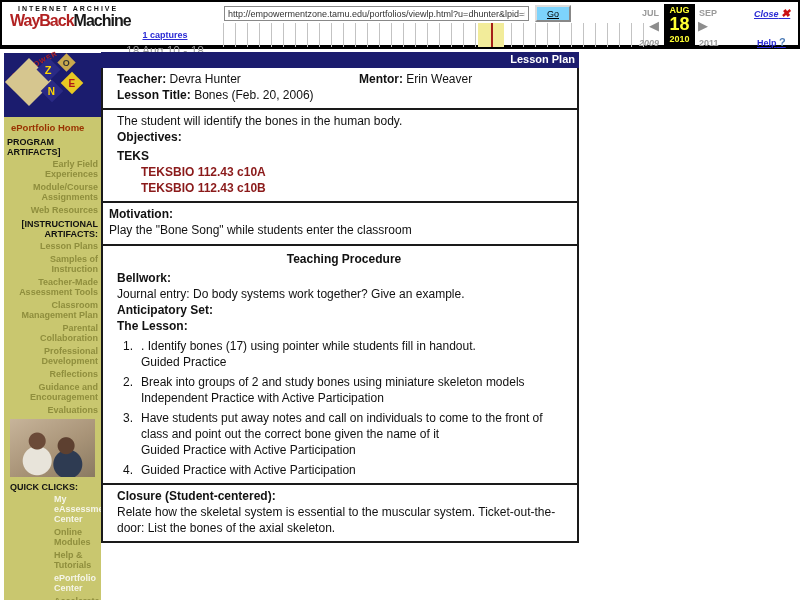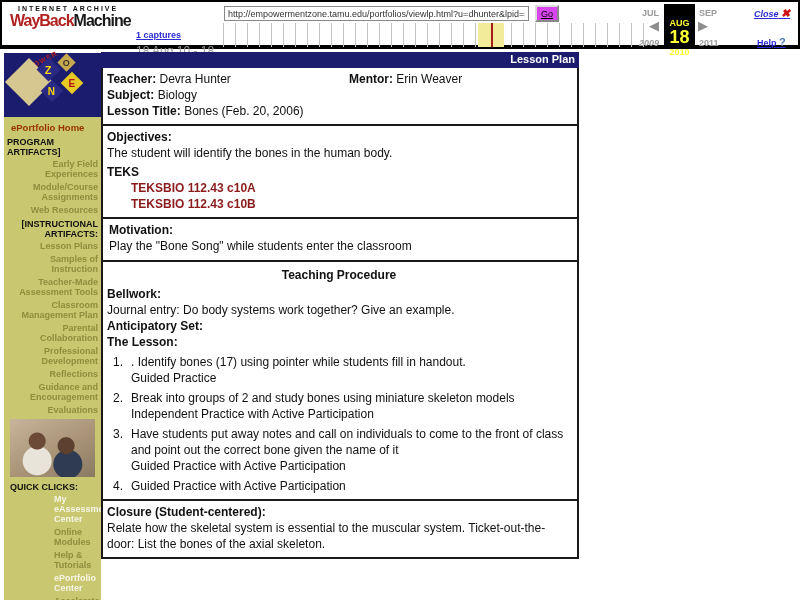--- a/index.html
+++ b/index.html
@@ -7,35 +7,35 @@
               font-family:"Liberation Sans", sans-serif; }
 
   
   .toolbar { position:absolute; left:0; top:0; width:800px; height:49px;
              background:#fff; border:2px solid #000; border-bottom-width:4px; }
   .wb-logo { position:absolute; left:8px; top:3px; width:115px; cursor:pointer; }
   .wb-arc { font-size:7px; font-weight:bold; letter-spacing:2px; color:#111; padding-left:8px; }
   .wb-wordmark { font-size:16px; font-weight:bold; letter-spacing:-1px; line-height:18px; }
   .wb-red { color:#b22222; }
   .wb-blk { color:#1a1a1a; }
-  .wb-captures { position:absolute; left:134px; top:22px; width:90px; }
+  .wb-captures { position:absolute; left:118px; top:22px; width:90px; text-align:center; }
   .wb-captures a { color:#2b2bd4; font-size:9px; font-weight:bold; text-decoration:underline; cursor:pointer; }
   .wb-range { color:#999; font-size:12px; margin-top:2px; }
   .wb-url { position:absolute; left:222px; top:4px; width:305px; height:15px;
             font-size:9px; color:#333; border:1px solid #888; padding:1px 3px; }
-  .wb-go { position:absolute; left:533px; top:3px; width:24px; height:17px;
-           font-size:9px; background:#d946ef; border:2px outset #dcdcdc; cursor:pointer;text-decoration:underline; }
+  .wb-go { position:absolute; left:533px; top:3px; width:36px; height:17px;
+           font-size:9px; background:#7dd3fc; border:2px outset #dcdcdc; cursor:pointer;text-decoration:underline; }
   .wb-timeline { position:absolute; left:210px; top:21px; width:438px; height:24px;
       background:repeating-linear-gradient(to right, transparent 0 11px, #c3c3c3 11px 12px); cursor:pointer; }
   .wb-band { position:absolute; left:266px; top:0; width:26px; height:24px; background:#f2ec9a; }
   .wb-mark { position:absolute; left:279px; top:0; width:2px; height:24px; background:#a52019; }
   .wb-nav { position:absolute; font-size:9px; font-weight:bold; color:#9a9a9a; }
   .wb-box { position:absolute; left:662px; top:2px; width:31px; height:44px; background:#000;
             color:#ffff33; text-align:center; font-weight:bold; cursor:pointer; }
-  .wb-box .m { font-size:9px; line-height:10px; padding-top:14px; }
+  .wb-box .m { font-size:9px; line-height:10px; padding-top:1px; }
   .wb-box .d { font-size:18px; line-height:18px; }
   .wb-box .y { font-size:9px; line-height:12px; }
   .wb-arrow { position:absolute; top:17px; font-size:13px; color:#8d8d8d; cursor:pointer; line-height:13px; }
   .wb-link { position:absolute; font-size:9px; font-weight:bold; color:#2b2bd4;
              text-decoration:underline; cursor:pointer; }
   .wb-x { color:#cc1111; font-weight:bold; text-decoration:none; font-size:11px; }
   .wb-q { color:#4a7ab5; font-weight:bold; text-decoration:none; font-size:11px; }
 
   
   .sidebar { position:absolute; left:4px; top:53px; width:97px; height:547px; background:#c9c76f; }
@@ -69,21 +69,21 @@
   .sb-qhead { color:#111; margin-bottom:2px; }
   .sb-qitem { color:#8f8e3d; margin-bottom:3px; cursor:pointer;margin-left:44px; }
   .sb-qitem.hl { color:#f5f5e8; }
 
   
   .main { position:absolute; left:101px; top:52px; width:478px; }
   .lp-titlebar { height:16px; background:#1b1c6e; color:#fff; font-size:11px; font-weight:bold;
                  text-align:right; padding:1px 4px 0 0; }
   .lp-table { border:2px solid #1a1a1a; border-top:0; background:#fff;
               font-size:12px; color:#111; line-height:16px; }
-  .lp-row { border-bottom:2px solid #1a1a1a; padding:3px 6px 5px 4px; }
+  .lp-row { border-bottom:2px solid #1a1a1a; padding:3px 6px 5px 14px; }
   .lp-row:last-child { border-bottom:0; }
   b.lbl { font-weight:bold; }
   .lp-teacher-line { display:flex; }
   .lp-teacher { width:242px; }
   .lp-teks { color:#8b1a1a; font-weight:bold; margin-left:24px; cursor:pointer; }
   .lp-teks-head { font-weight:bold; margin-top:3px; }
   .lp-cols { display:flex; padding:0; }
   .lp-cell-l { width:316px; border-right:2px solid #1a1a1a; padding:3px 6px 6px 6px; }
   .lp-cell-r { flex:1; padding:3px 6px 6px 6px; }
   .lp-center { text-align:center; font-weight:bold; margin:2px 0 3px 0; }
@@ -173,27 +173,26 @@
 
 <div class="main">
   <div class="lp-titlebar">Lesson Plan</div>
   <div class="lp-table">
 
     <div class="lp-row">
       <div class="lp-teacher-line">
         <div class="lp-teacher"><b class="lbl">Teacher:</b> <span>Devra Hunter</span></div>
         <div><b class="lbl">Mentor:</b> <span>Erin Weaver</span></div>
       </div>
-      <div><b class="lbl">Subject:</b> <span>Biology</span></div>
       <div><b class="lbl">Lesson Title:</b> <span>Bones (Feb. 20, 2006)</span></div>
     </div>
 
     <div class="lp-row">
+      <div>The student will identify the bones in the human body.</div>
       <div><b class="lbl">Objectives:</b></div>
-      <div>The student will identify the bones in the human body.</div>
       <div class="lp-teks-head">TEKS</div>
       <div class="lp-teks">TEKSBIO 112.43 c10A</div>
       <div class="lp-teks">TEKSBIO 112.43 c10B</div>
     </div>
 
     <div class="lp-row lp-cols">
       <div class="lp-cell-r">
         <div><b class="lbl">Motivation:</b></div>
         <div>Play the "Bone Song" while students enter the classroom</div>
       </div>

